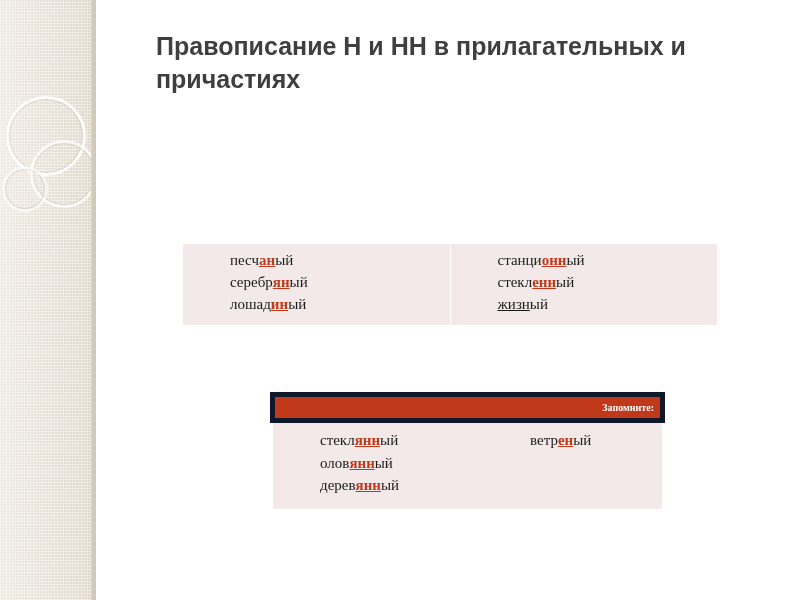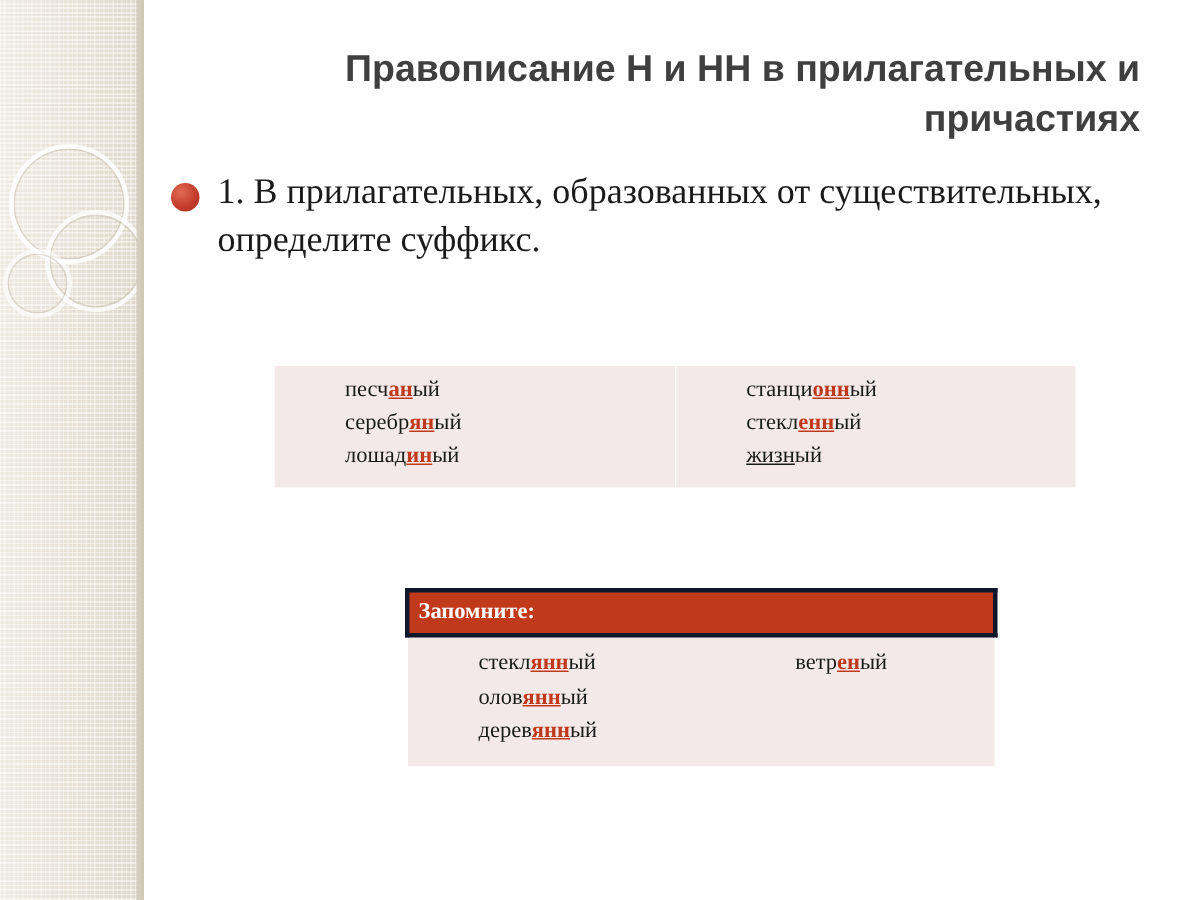--- a/index.html
+++ b/index.html
@@ -44,21 +44,21 @@
 
   
   .content {
     position: absolute;
     left: 96px; top: 0;
     width: 704px; height: 600px;
   }
 
   .title {
     margin: 30px 40px 0 60px;
-    text-align: right;
+    text-align: left;
     font-size: 25px;
     font-weight: bold;
     color: #3f3f3f;
     line-height: 1.3;
   }
 
   .bullet-row {
     display: flex;
     align-items: flex-start;
     margin: 18px 30px 0 18px;
@@ -122,25 +122,25 @@
     left: 174px;
     top: 392px;
     width: 395px;
     border-collapse: collapse;
     table-layout: fixed;
   }
   .table2 th {
     background: #c0391b;
     color: #ffffff;
     font-family: "Liberation Serif", serif;
-    font-size: 15px;
+    font-size: 10px;
     font-weight: bold;
     padding: 5px 6px;
-    border: 3px solid #0f172a;
-    text-align: left;
+    border: 5px solid #0f172a;
+    text-align: right;
   }
   .table2 td {
     background: #f3e9e8;
     font-family: "Liberation Serif", serif;
     font-size: 15px;
     color: #1a1a1a;
     padding: 6px 4px 12px 10px;
     border: 1px solid #ffffff;
     vertical-align: top;
     line-height: 1.5;
@@ -159,24 +159,20 @@
   <div class="ring r1"></div>
   <div class="ring r2"></div>
   <div class="ring r3"></div>
   <div class="edge"></div>
 </div>
 
 <div class="content">
 
   <div class="title">Правописание Н и НН в прилагательных и причастиях</div>
 
-  <div class="bullet-row">
-    <div class="bullet-dot"></div>
-    <div class="bullet-text">1. В прилагательных, образованных от существительных, определите суффикс.</div>
-  </div>
 
   <table class="table1">
     <tbody>
     <tr>
       <td>
         <div class="word"><span>песч</span><span class="hl uline">ан</span><span>ый</span></div>
         <div class="word"><span>серебр</span><span class="hl uline">ян</span><span>ый</span></div>
         <div class="word"><span>лошад</span><span class="hl uline">ин</span><span>ый</span></div>
       </td>
       <td>

